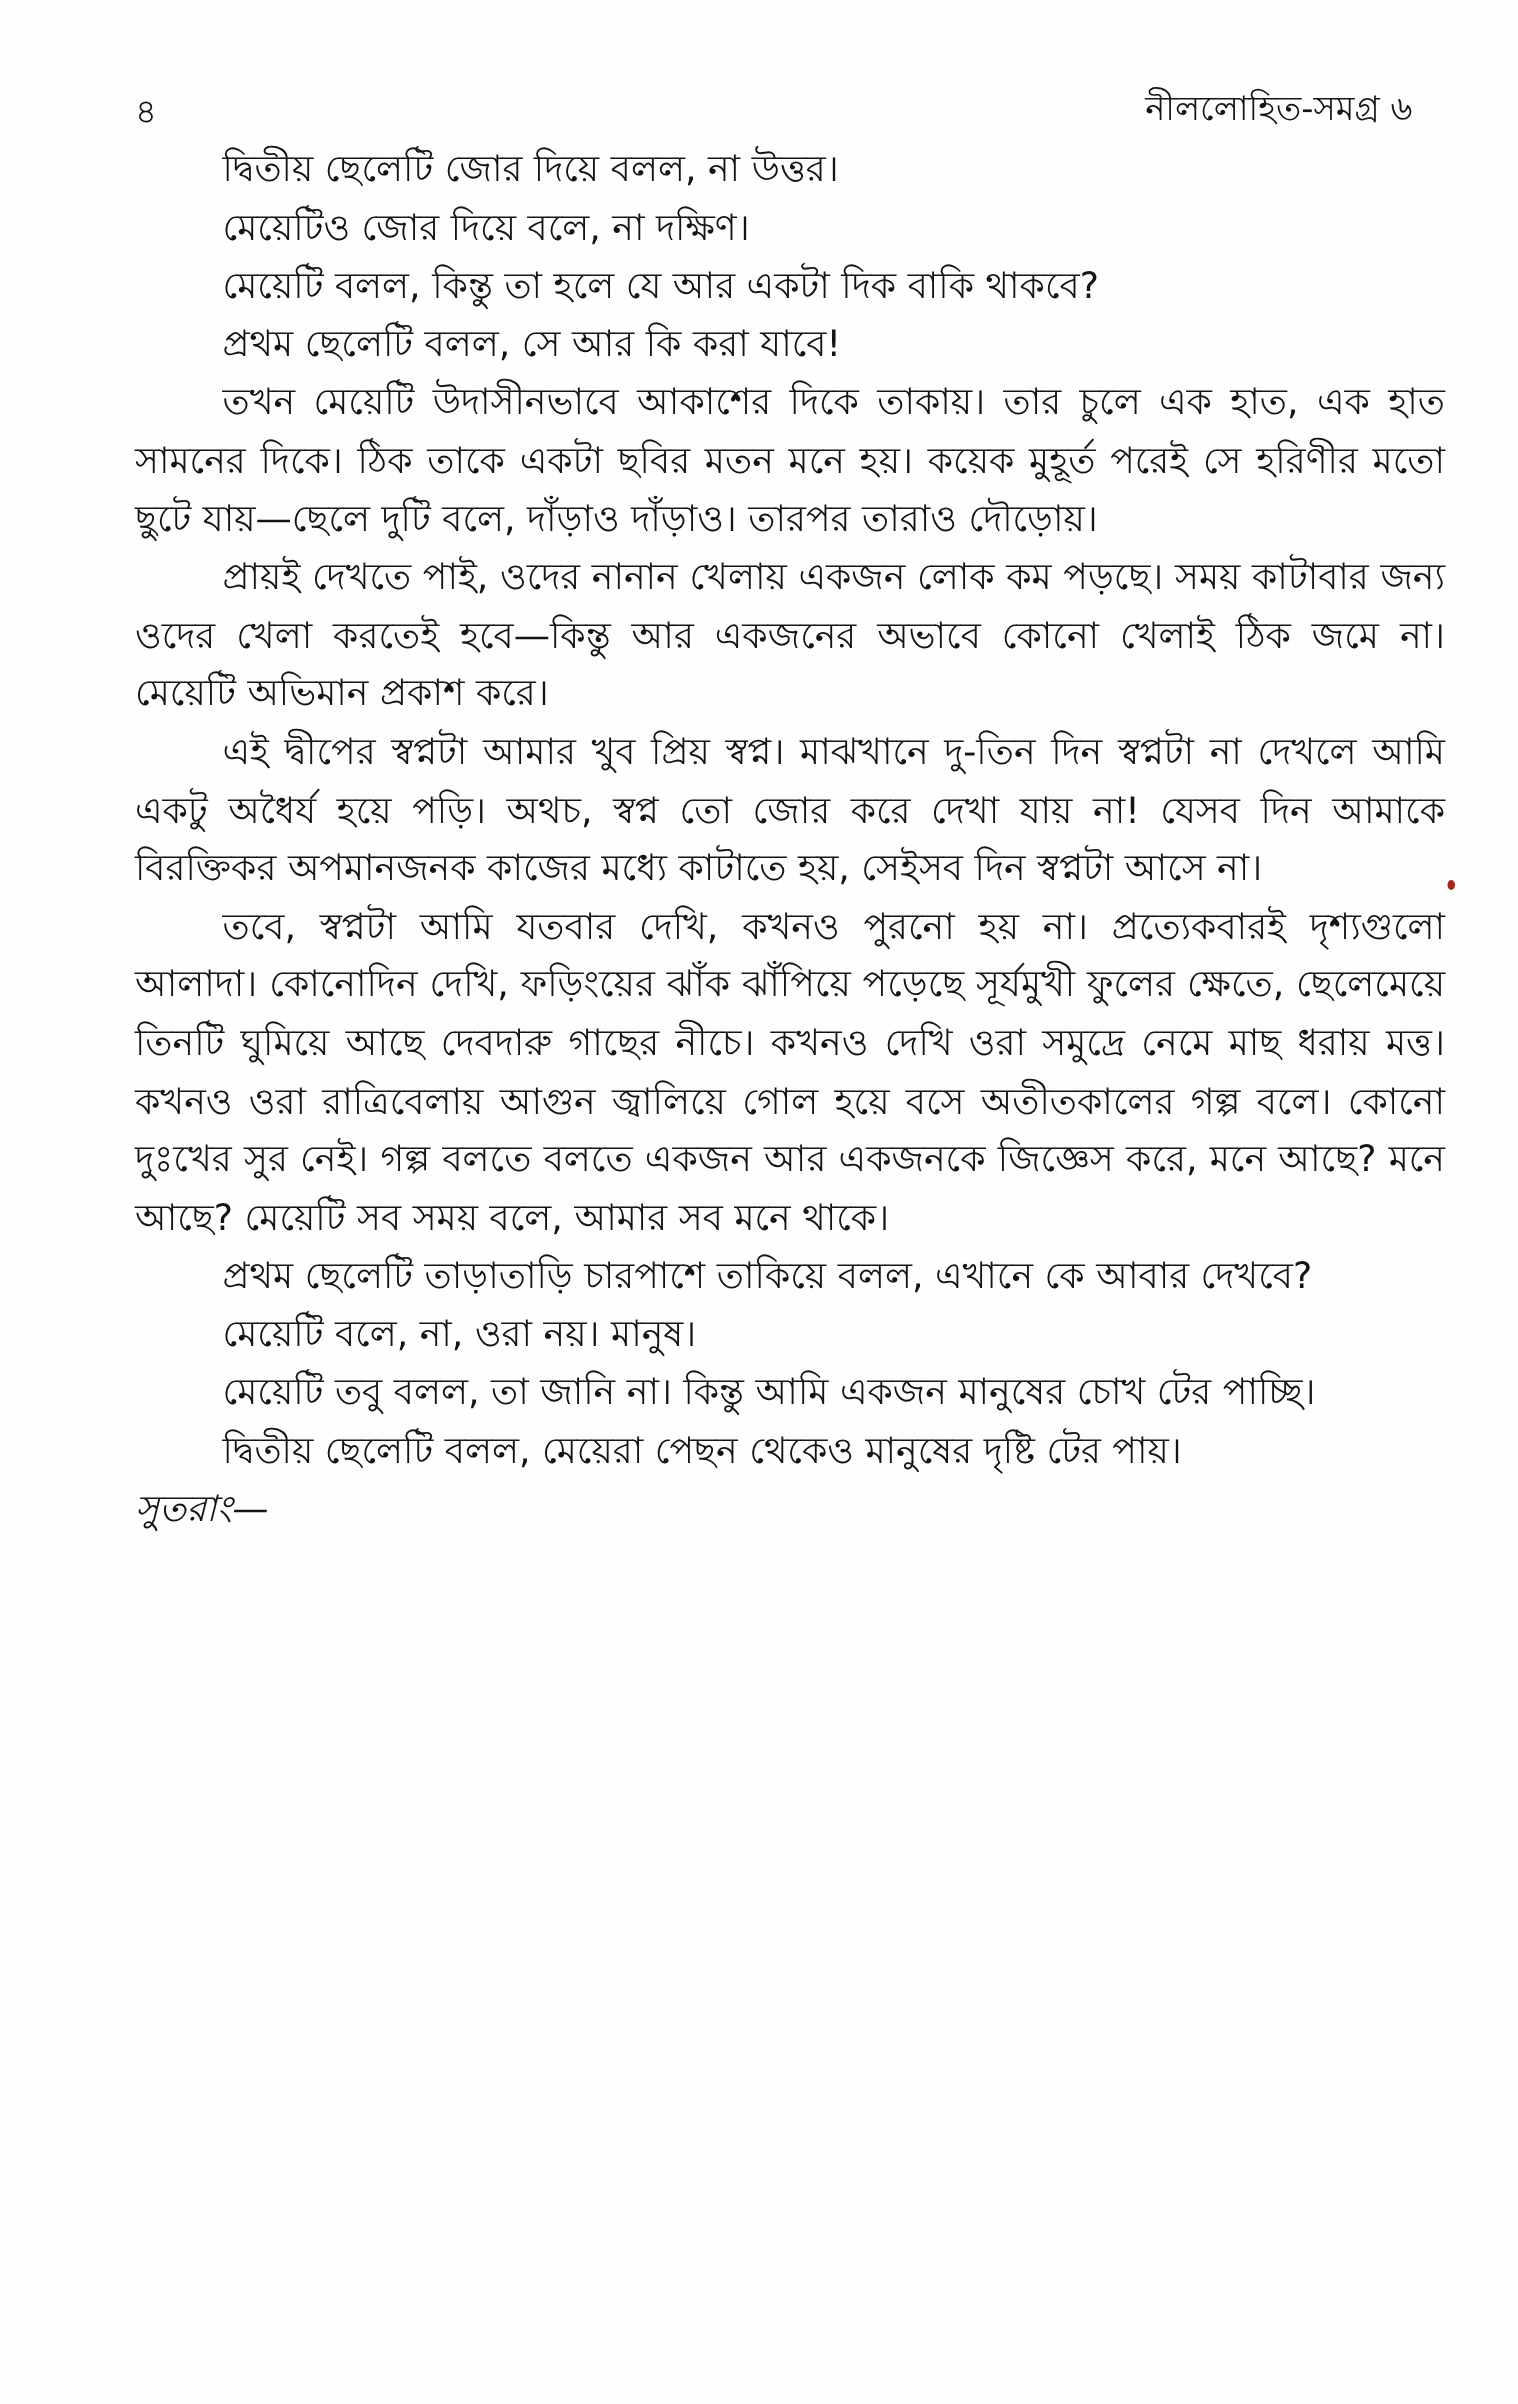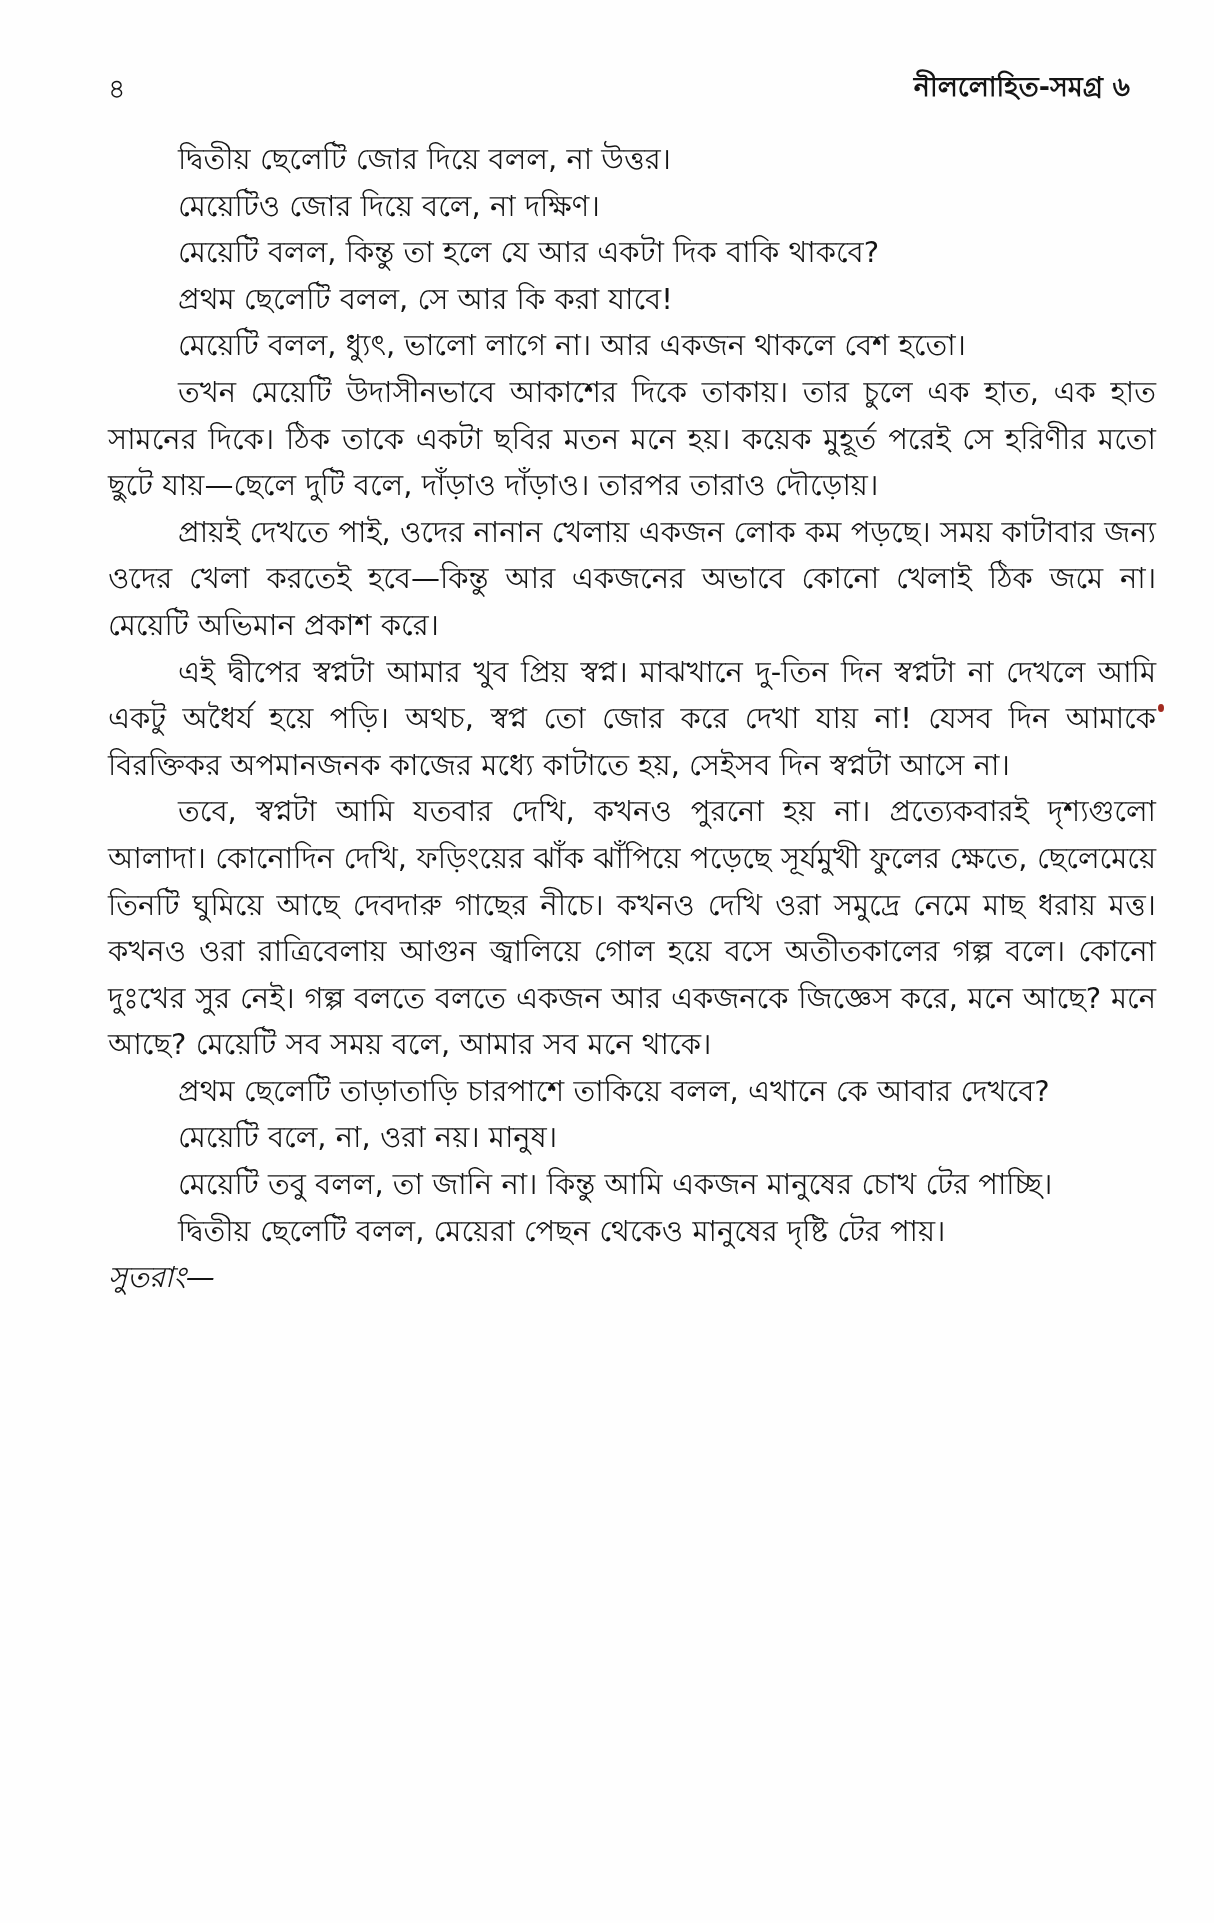--- a/index.html
+++ b/index.html
@@ -32,25 +32,25 @@
     }
     .page-number {
       position: absolute;
       left: 0;
       top: 4px;
     }
     .book-title {
       position: absolute;
       right: 22px;
       top: 2px;
-      font-weight: bold;
+      font-weight: normal;
     }
     .body-text {
       position: absolute;
-      top: 136px;
+      top: 112px;
       left: 108px;
       width: 1048px;
       font-size: 29px;
       line-height: 46.6px;
       text-align: justify;
     }
     .para {
       margin: 0;
       text-indent: 70px;
     }
@@ -74,21 +74,20 @@
   <div class="running-head">
     <span class="page-number">৪</span>
     <span class="book-title">নীললোহিত-সমগ্র ৬</span>
   </div>
 
   <div class="body-text">
     <p class="para">দ্বিতীয় ছেলেটি জোর দিয়ে বলল, না উত্তর।</p>
     <p class="para">মেয়েটিও জোর দিয়ে বলে, না দক্ষিণ।</p>
     <p class="para">মেয়েটি বলল, কিন্তু তা হলে যে আর একটা দিক বাকি থাকবে?</p>
     <p class="para">প্রথম ছেলেটি বলল, সে আর কি করা যাবে!</p>
-    <p class="para">মেয়েটি বলল, ধ্যুৎ, ভালো লাগে না। আর একজন থাকলে বেশ হতো।</p>
     <p class="para">তখন মেয়েটি উদাসীনভাবে আকাশের দিকে তাকায়। তার চুলে এক হাত, এক হাত সামনের দিকে। ঠিক তাকে একটা ছবির মতন মনে হয়। কয়েক মুহূর্ত পরেই সে হরিণীর মতো ছুটে যায়—ছেলে দুটি বলে, দাঁড়াও দাঁড়াও। তারপর তারাও দৌড়োয়।</p>
     <p class="para">প্রায়ই দেখতে পাই, ওদের নানান খেলায় একজন লোক কম পড়ছে। সময় কাটাবার জন্য ওদের খেলা করতেই হবে—কিন্তু আর একজনের অভাবে কোনো খেলাই ঠিক জমে না। মেয়েটি অভিমান প্রকাশ করে।</p>
     <p class="para">এই দ্বীপের স্বপ্নটা আমার খুব প্রিয় স্বপ্ন। মাঝখানে দু-তিন দিন স্বপ্নটা না দেখলে আমি একটু অধৈর্য হয়ে পড়ি। অথচ, স্বপ্ন তো জোর করে দেখা যায় না! যেসব দিন আমাকে বিরক্তিকর অপমানজনক কাজের মধ্যে কাটাতে হয়, সেইসব দিন স্বপ্নটা আসে না।</p>
     <p class="para">তবে, স্বপ্নটা আমি যতবার দেখি, কখনও পুরনো হয় না। প্রত্যেকবারই দৃশ্যগুলো আলাদা। কোনোদিন দেখি, ফড়িংয়ের ঝাঁক ঝাঁপিয়ে পড়েছে সূর্যমুখী ফুলের ক্ষেতে, ছেলেমেয়ে তিনটি ঘুমিয়ে আছে দেবদারু গাছের নীচে। কখনও দেখি ওরা সমুদ্রে নেমে মাছ ধরায় মত্ত। কখনও ওরা রাত্রিবেলায় আগুন জ্বালিয়ে গোল হয়ে বসে অতীতকালের গল্প বলে। কোনো দুঃখের সুর নেই। গল্প বলতে বলতে একজন আর একজনকে জিজ্ঞেস করে, মনে আছে? মনে আছে? মেয়েটি সব সময় বলে, আমার সব মনে থাকে।</p>
     <p class="para">প্রথম ছেলেটি তাড়াতাড়ি চারপাশে তাকিয়ে বলল, এখানে কে আবার দেখবে?</p>
     <p class="para">মেয়েটি বলে, না, ওরা নয়। মানুষ।</p>
     <p class="para">মেয়েটি তবু বলল, তা জানি না। কিন্তু আমি একজন মানুষের চোখ টের পাচ্ছি।</p>
     <p class="para">দ্বিতীয় ছেলেটি বলল, মেয়েরা পেছন থেকেও মানুষের দৃষ্টি টের পায়।</p>
     <p class="para no-indent">সুতরাং—</p>
   </div>

